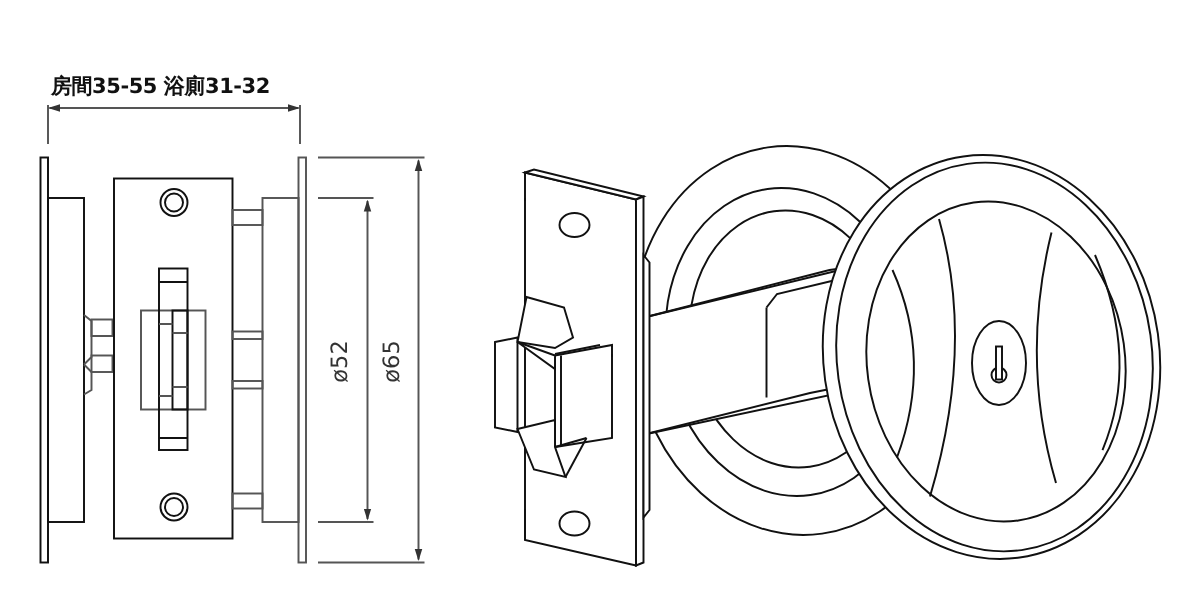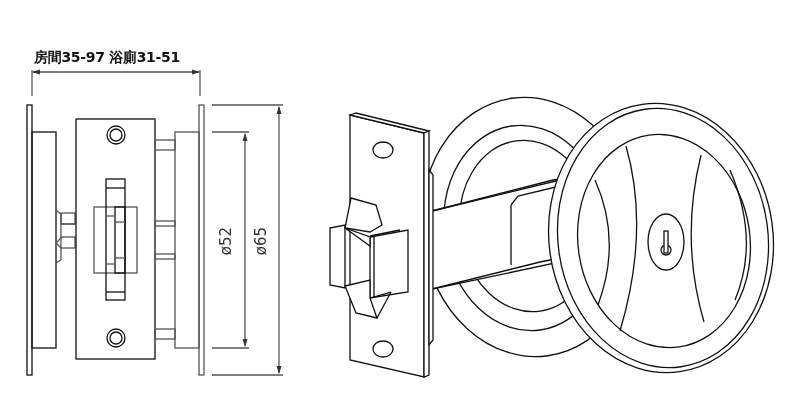--- a/index.html
+++ b/index.html
@@ -11,21 +11,21 @@
     .dim-label { position: absolute; font-family: "DejaVu Sans", sans-serif; color: #111; white-space: nowrap; }
     #top-dim-label { left: 34px; top: 49px; font-size: 14px; font-weight: bold; letter-spacing: -0.3px; }
     .rot { position: absolute; font-size: 15px; color: #333; transform: rotate(-90deg); transform-origin: center center; white-space: nowrap; }
     #dim-52-label { left: 212px; top: 232px; }
     #dim-65-label { left: 247px; top: 232px; }
   </style>
 </head>
 <body>
 
 <div>
-  <span id="top-dim-label" class="dim-label">房間35-97  浴廁31-51</span>
+  <span id="top-dim-label" class="dim-label">房間35-55  浴廁31-32</span>
   <span id="dim-52-label" class="rot">ø52</span>
   <span id="dim-65-label" class="rot">ø65</span>
 
   <svg width="786" height="401" viewBox="0 0 786 401">
     <defs>
       <marker id="arr" markerWidth="8" markerHeight="8" refX="7" refY="4" orient="auto-start-reverse" markerUnits="userSpaceOnUse">
         <path d="M0,1.5 L8,4 L0,6.5 Z" fill="#333"></path>
       </marker>
     </defs>
 

